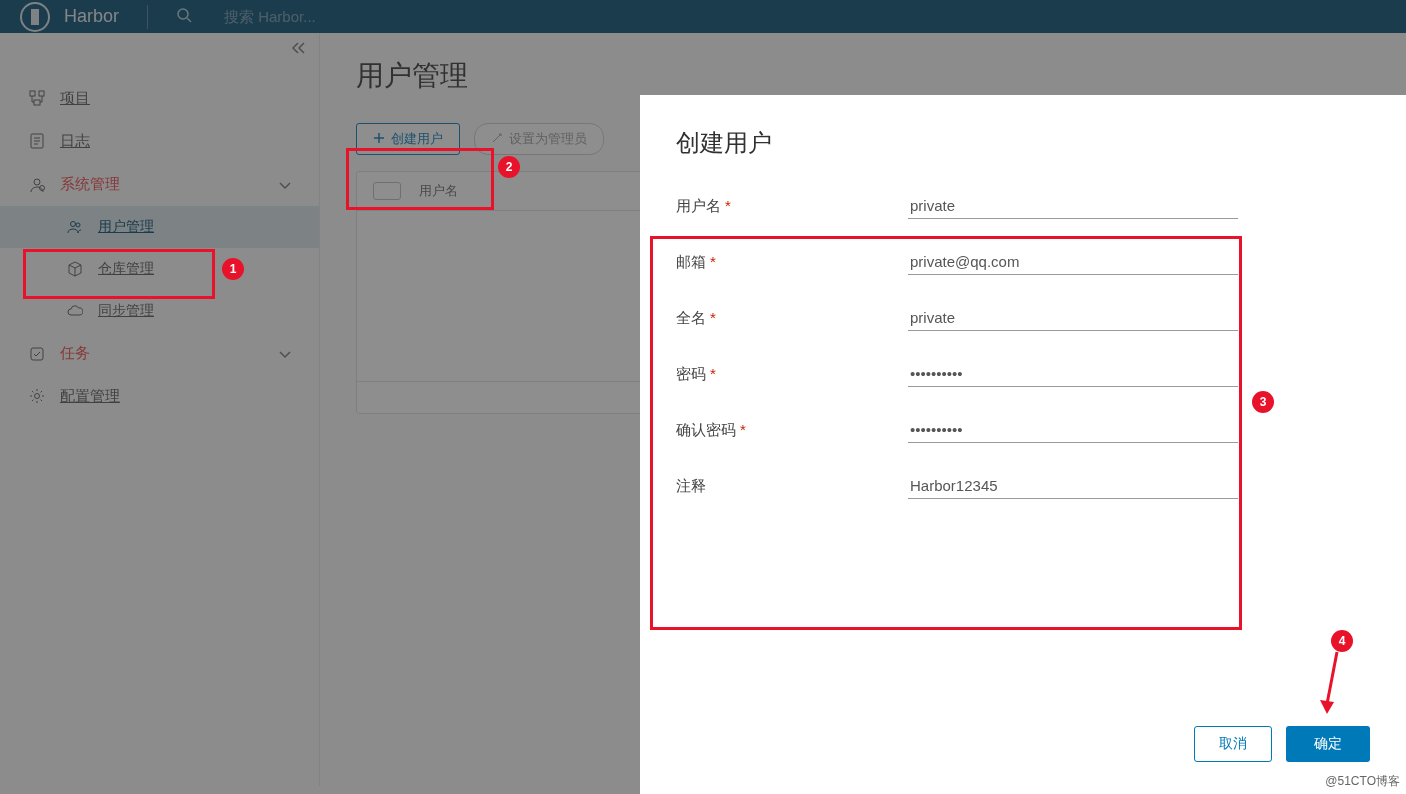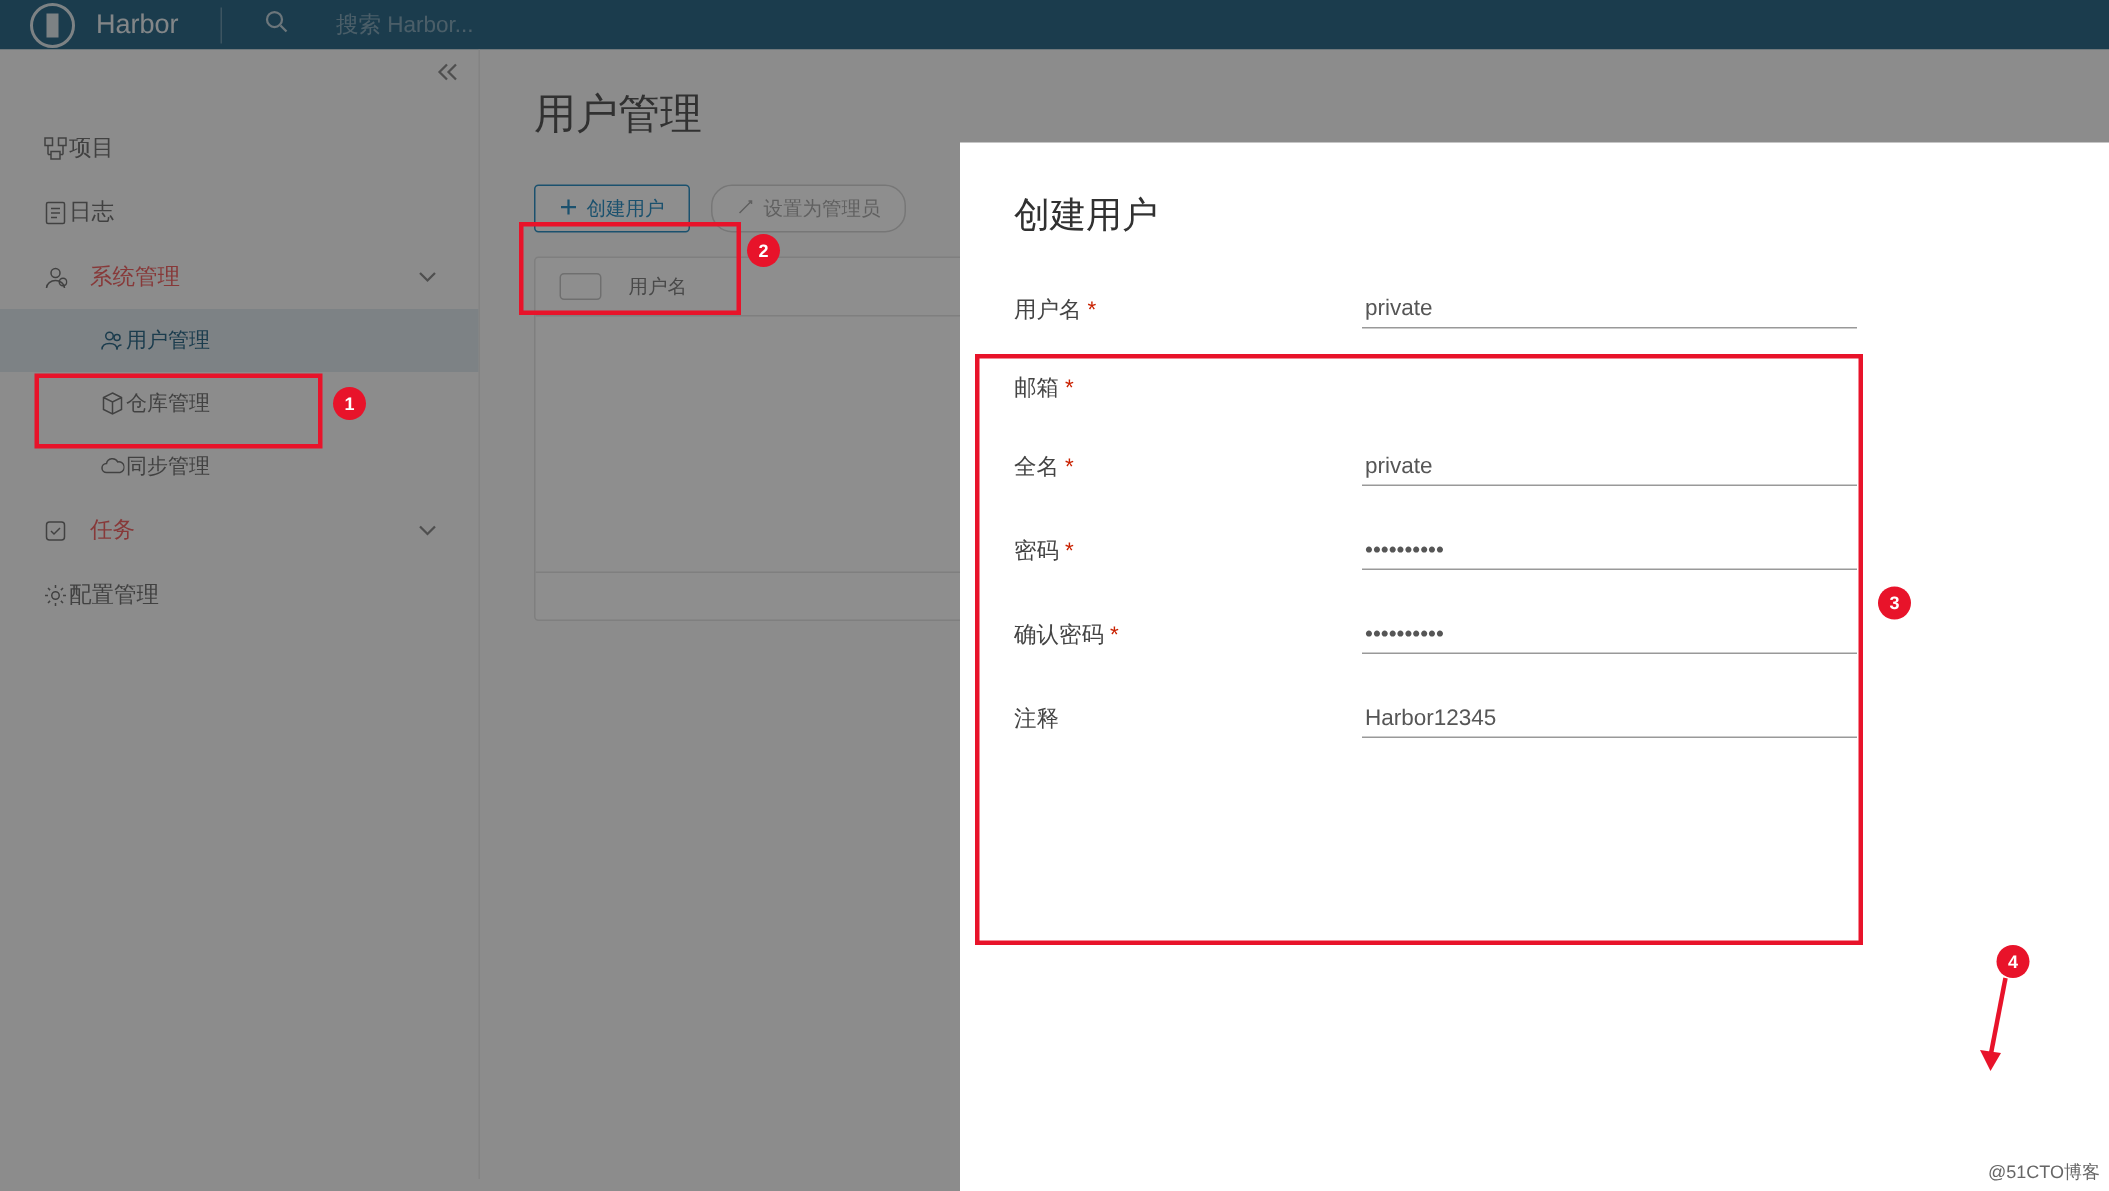--- a/index.html
+++ b/index.html
@@ -48,25 +48,27 @@
       background: #fafafa;
       border-right: 1px solid #e6e6e6;
       position: relative;
       padding-top: 8px;
     }
     .collapse-toggle {
       position: absolute; right: 12px; top: 8px;
       color: #737373; font-size: 14px;
     }
     .nav-item, .nav-sub-item {
-      display: flex; align-items: flex-end;
+      display: flex; align-items: flex-start;
       padding: 12px 28px;
       font-size: 15px;
       color: #565656;
       cursor: pointer;
+      gap: 14px;
+      text-decoration: underline;
     }
     .nav-group {
       display: flex; align-items: center; justify-content: space-between;
       padding: 12px 28px;
       font-size: 15px; font-weight: 500;
       color: #ef4444;
     }
     .nav-group .left { display: flex; align-items: center; gap: 14px; }
     .nav-sub-item { padding-left: 66px; font-size: 14px; color: #565656; }
     .nav-sub-item.active {
@@ -370,20 +372,21 @@
 <div class="modal">
   <div class="modal-title">创建用户</div>
 
   <div class="form-row">
     <div class="form-label"><span>用户名</span><span class="req">*</span></div>
     <input class="form-input" value="private" style="">
   </div>
 
   <div class="form-row">
     <div class="form-label"><span>邮箱</span><span class="req">*</span></div>
+    <input class="form-input" value="private@qq.com" style="">
   </div>
 
   <div class="form-row">
     <div class="form-label"><span>全名</span><span class="req">*</span></div>
     <input class="form-input" value="private" style="">
   </div>
 
   <div class="form-row">
     <div class="form-label"><span>密码</span><span class="req">*</span></div>
     <input class="form-input" value="••••••••••" style="">
@@ -392,20 +395,24 @@
   <div class="form-row">
     <div class="form-label"><span>确认密码</span><span class="req">*</span></div>
     <input class="form-input" value="••••••••••" style="">
   </div>
 
   <div class="form-row">
     <div class="form-label"><span>注释</span></div>
     <input class="form-input" value="Harbor12345" style="">
   </div>
 
+  <div class="modal-footer">
+    <button class="btn-cancel">取消</button>
+    <button class="btn-primary">确定</button>
+  </div>
 </div>
 
 <div class="ann-box" style="left:23px; top:249px; width:192px; height:50px;"></div>
 <div class="ann-badge" style="left:222px; top:258px;">1</div>
 
 <div class="ann-box" style="left:346px; top:148px; width:148px; height:62px;"></div>
 <div class="ann-badge" style="left:498px; top:156px;">2</div>
 
 <div class="ann-box" style="left:650px; top:236px; width:592px; height:394px;"></div>
 <div class="ann-badge" style="left:1252px; top:391px;">3</div>

